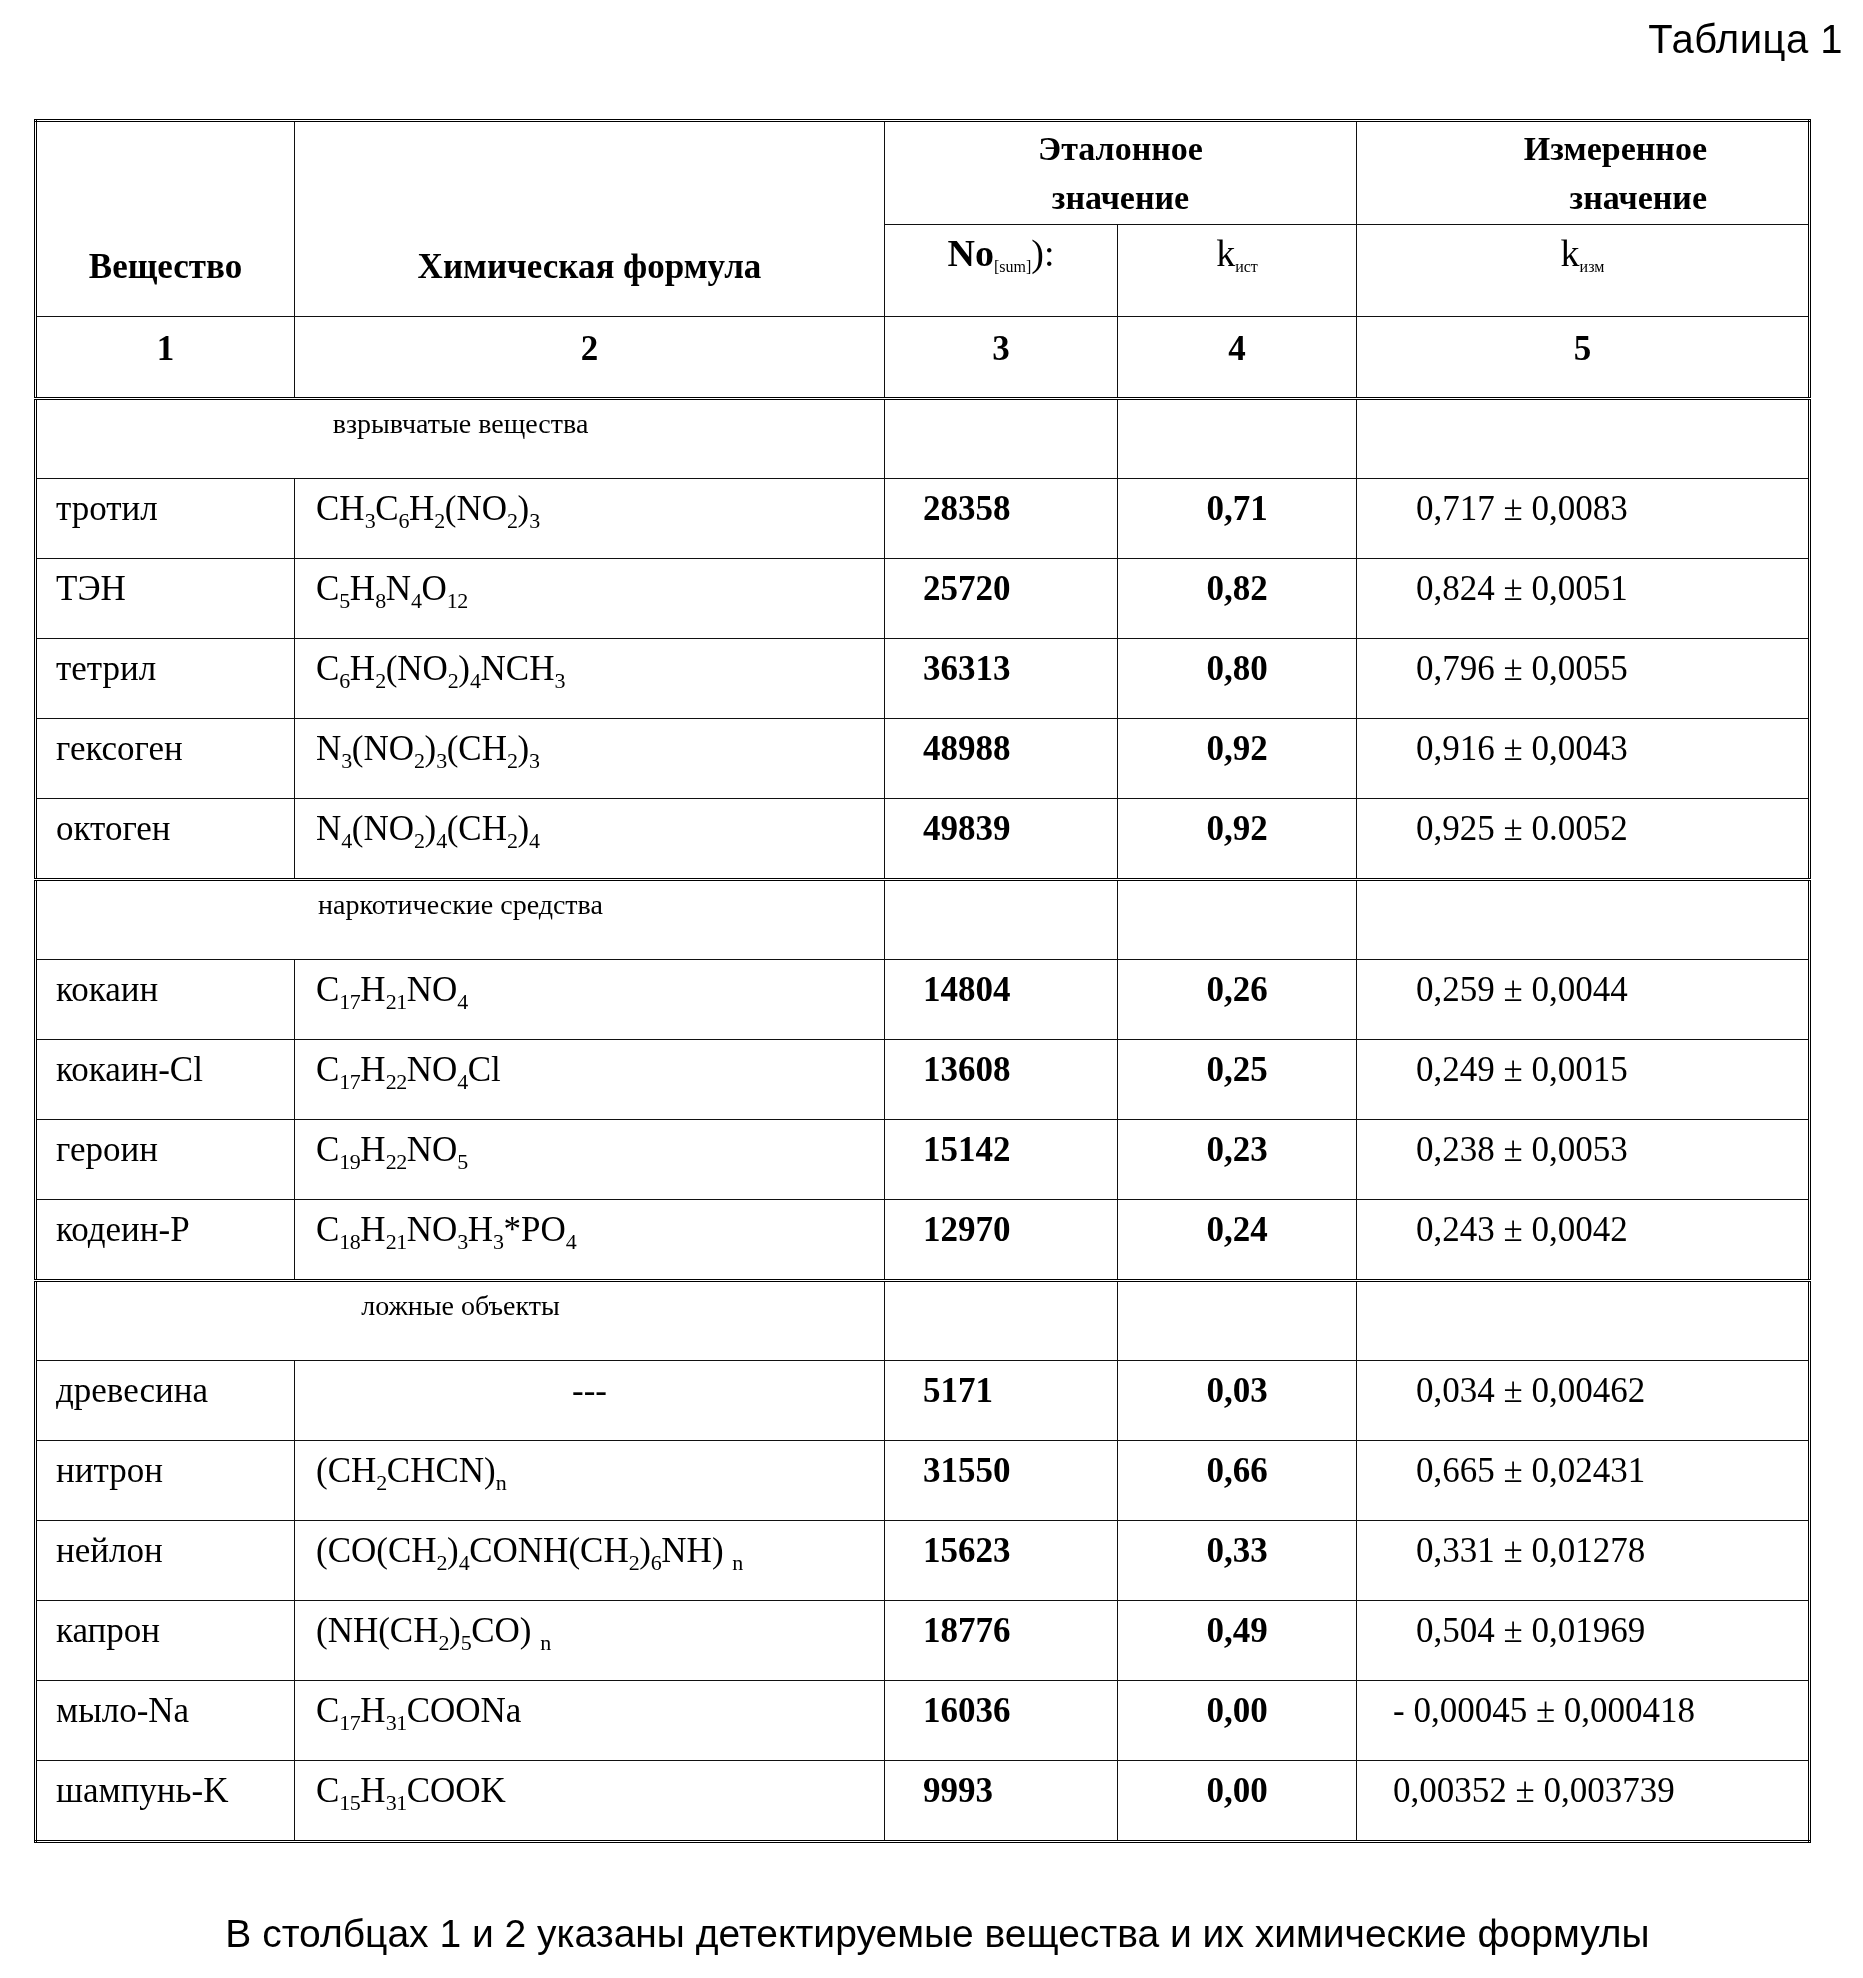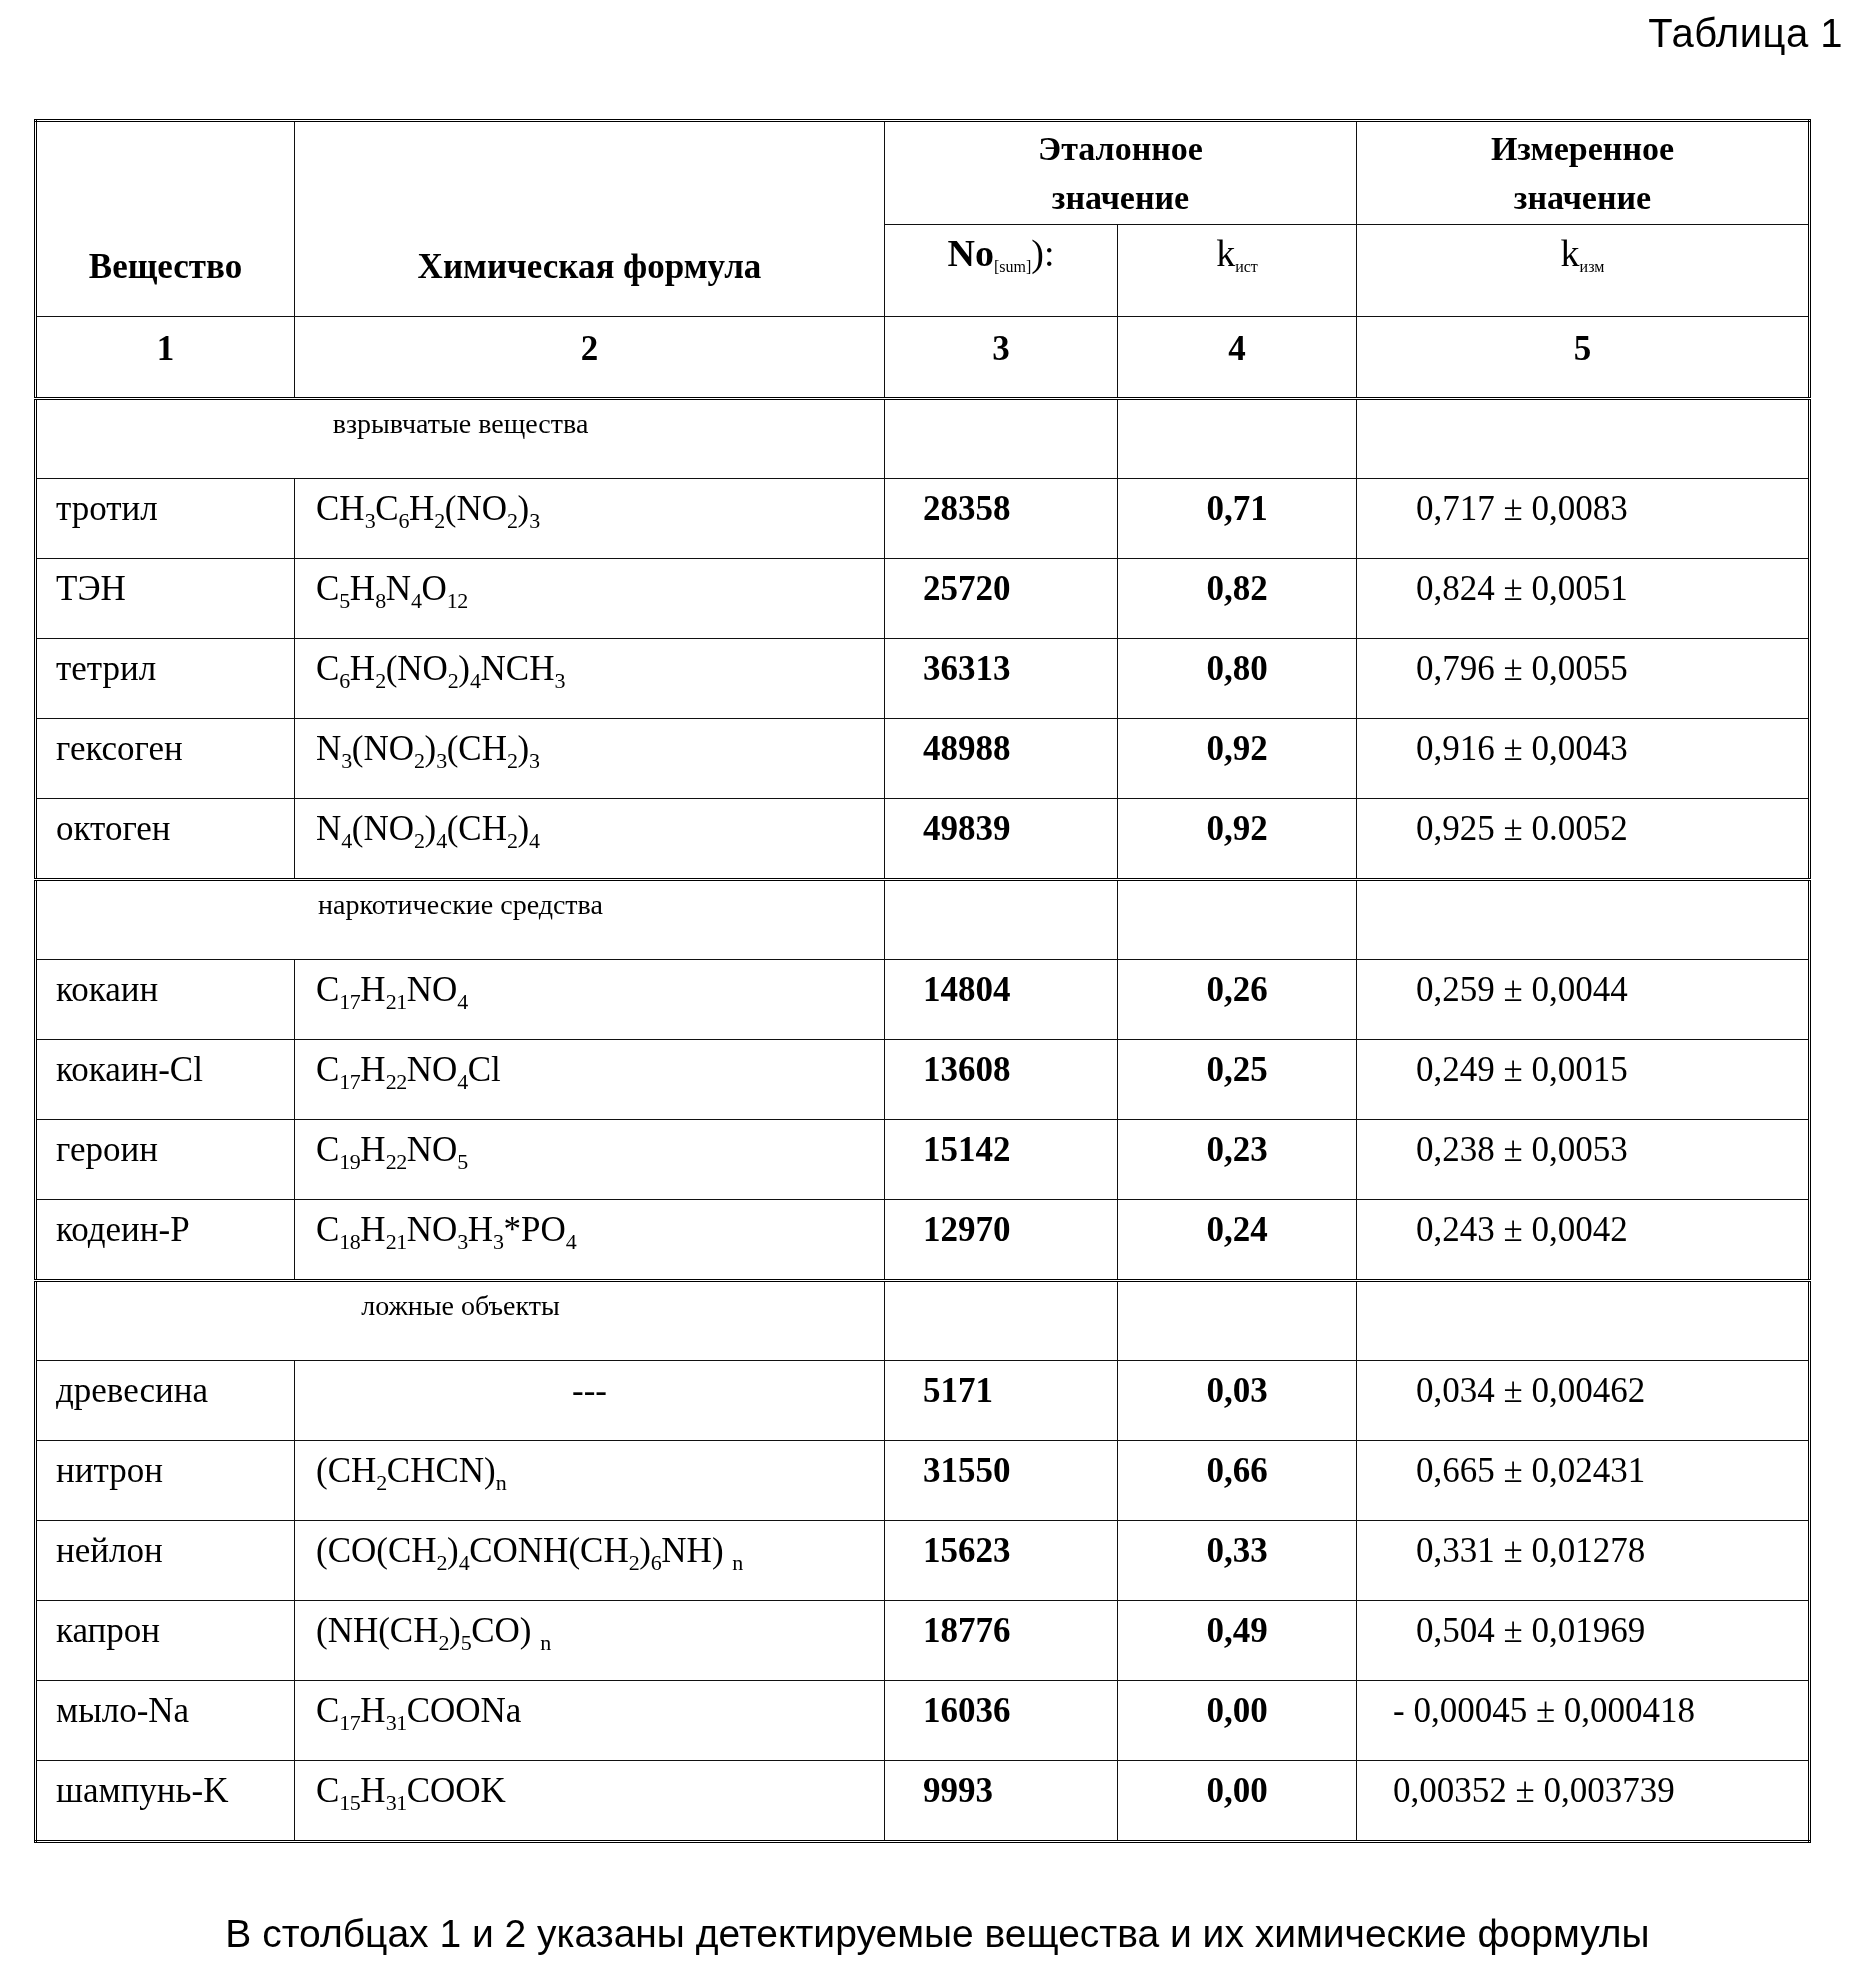--- a/index.html
+++ b/index.html
@@ -1,21 +1,21 @@
 <!DOCTYPE html>
 <html><head>
 <meta charset="utf-8">
 <style>
   html, body { margin: 0; padding: 0; background: #ffffff; }
   body {
     width: 1864px; height: 1979px; position: relative; overflow: hidden;
     color: #000; font-family: "Liberation Serif", "DejaVu Serif", serif;
   }
   .table-label {
-    position: absolute; top: 11px; right: 21px;
+    position: absolute; top: 17px; right: 21px;
     font-family: "Liberation Sans", "DejaVu Sans", sans-serif;
     font-size: 40px; letter-spacing: 0.5px;
   }
   .caption {
     position: absolute; left: 0; width: 1875px; top: 1912px; text-align: center;
     font-family: "Liberation Sans", "DejaVu Sans", sans-serif;
     font-size: 39px;
   }
   table.main {
     position: absolute; left: 34px; top: 119px; width: 1774px;
@@ -74,21 +74,21 @@
   </colgroup>
   <tbody id="tbody">
     <tr class="hdr-top">
       <td class="hdr hdr-tall" rowspan="2">
           <span>Вещество</span>
         </td>
       <td class="hdr hdr-tall" rowspan="2">
           <span>Химическая формула</span>
         </td>
       <td class="hdr hdr-group" colspan="2"><span style="display:inline-block;width:229px;">Эталонное значение</span></td>
-      <td class="hdr hdr-group"><span style="display:inline-block;width:249px;">Измеренное значение</span></td>
+      <td class="hdr hdr-group"><span style="display:inline-block;width:249px;text-align:right;">Измеренное значение</span></td>
     </tr>
     <tr class="hdr-sub">
       <td class="hdr sub"><span>No</span><sub>[sum]</sub><span style="font-weight:normal">):</span></td>
       <td class="hdr sub"><span style="font-weight:normal">k</span><sub>ист</sub></td>
       <td class="hdr sub"><span style="font-weight:normal">k</span><sub>изм</sub></td>
     </tr>
     <tr class="num-row">
       <td>
           <span>1</span>
         </td>

